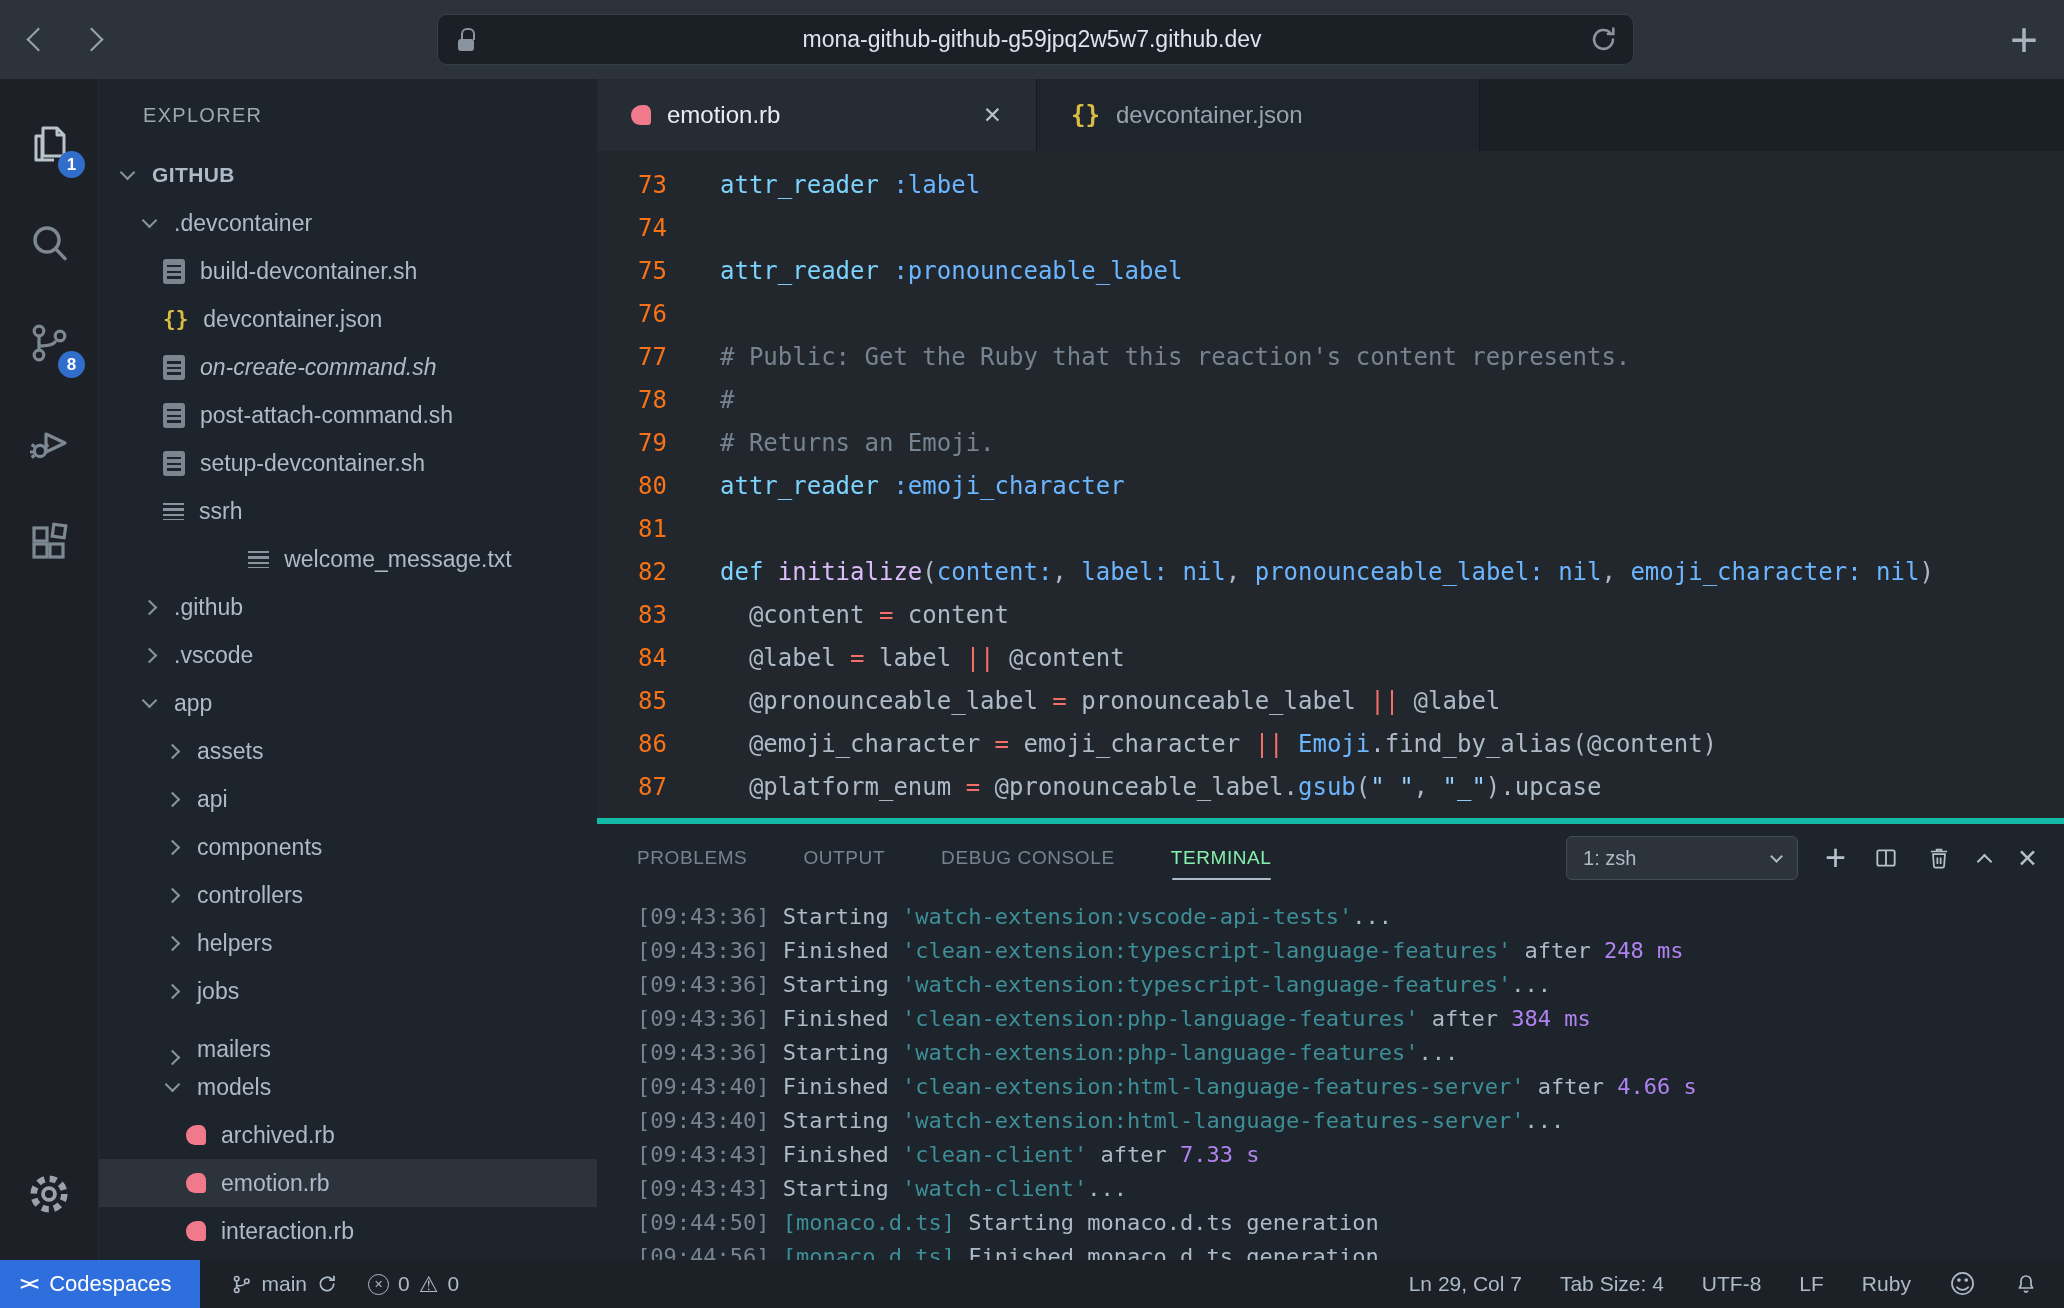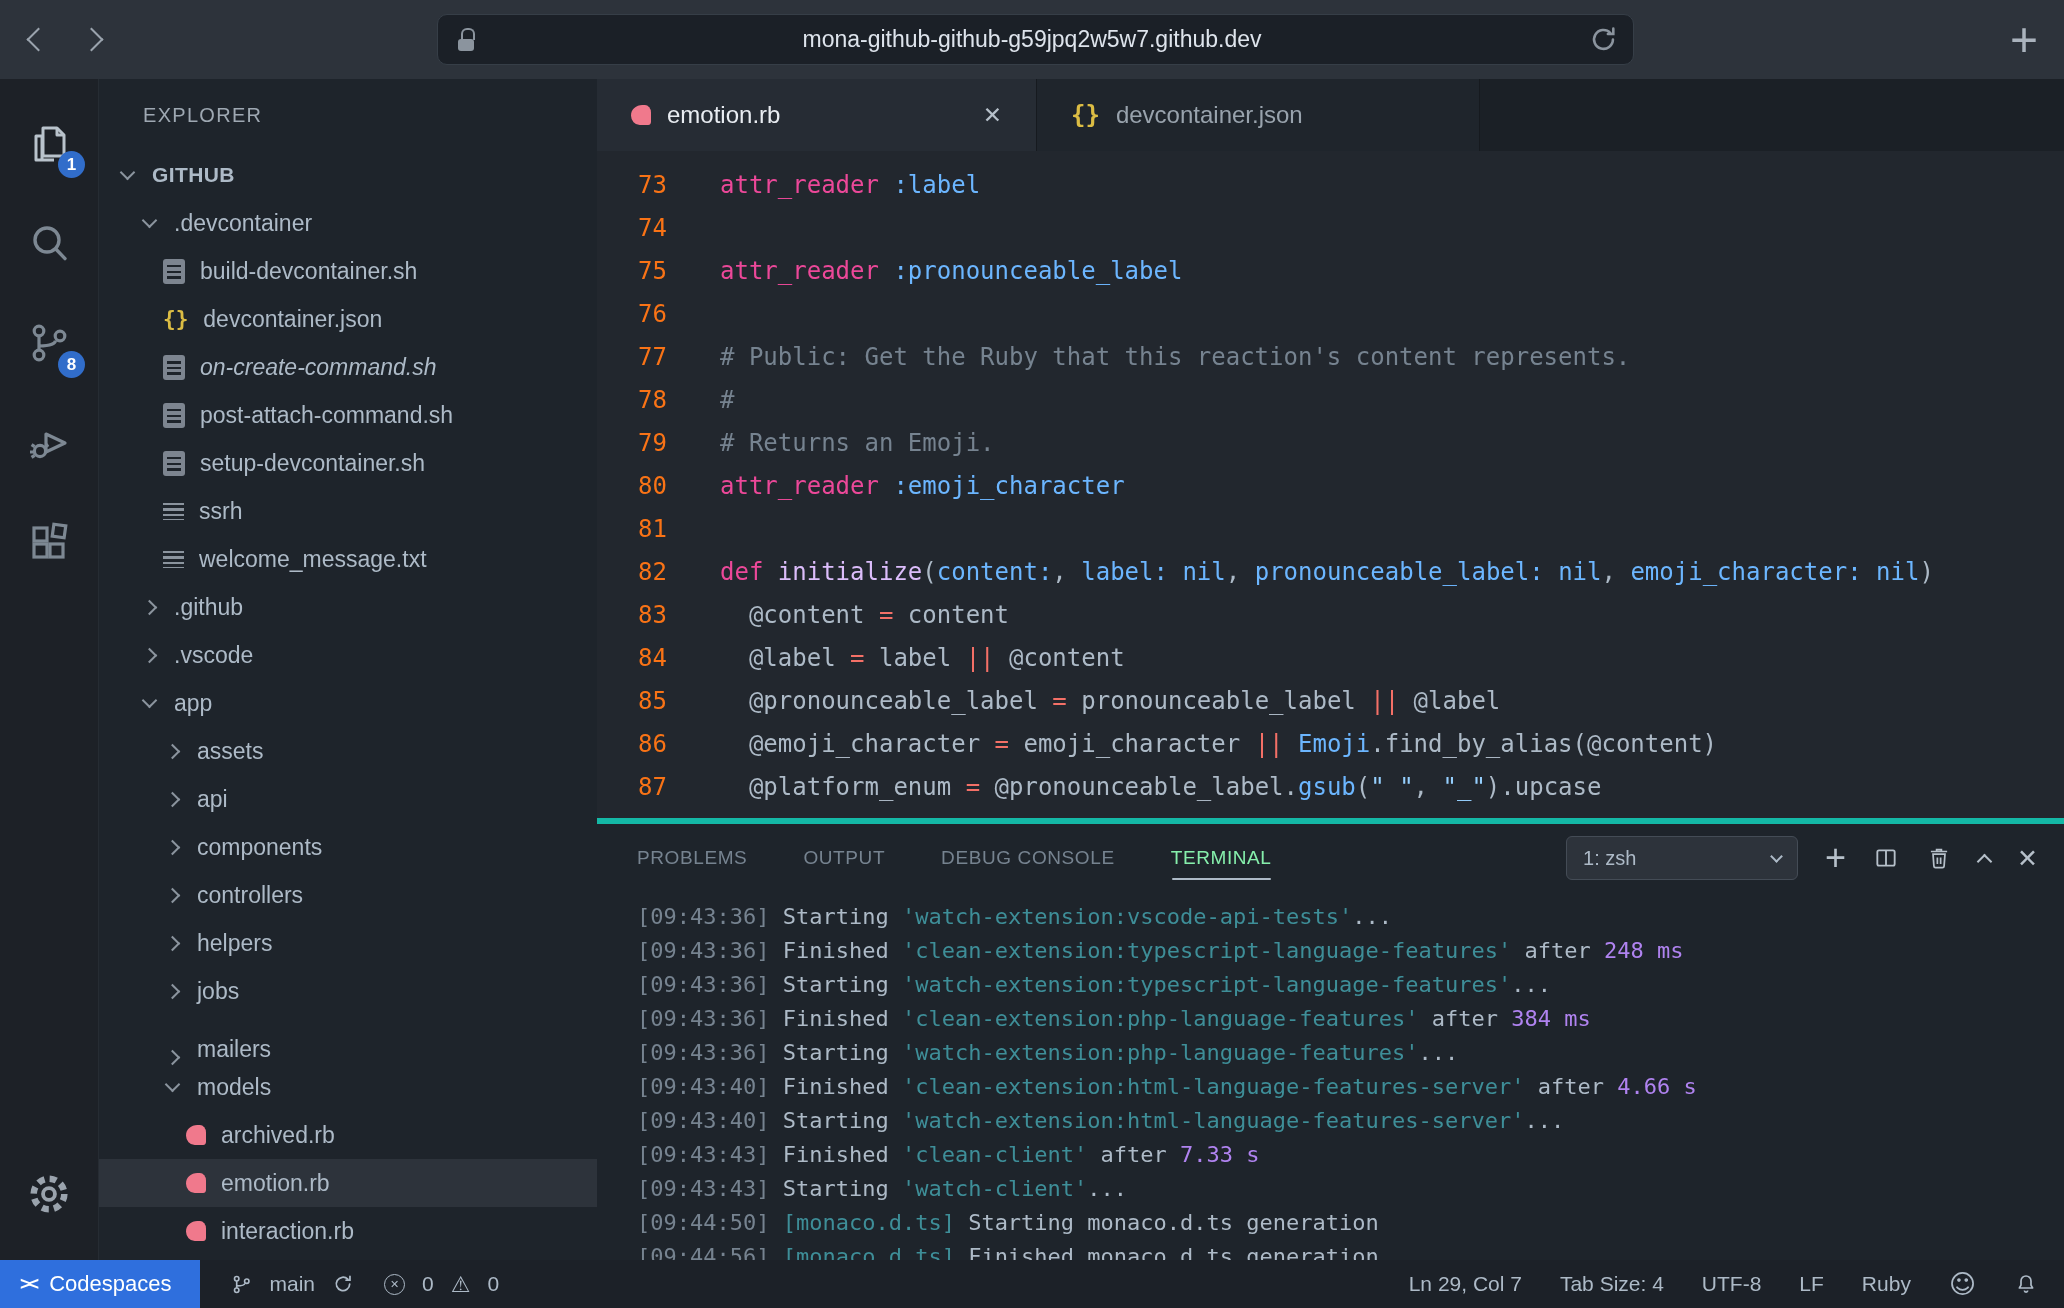--- a/index.html
+++ b/index.html
@@ -50,21 +50,21 @@
   .tab.t0 { width:440px; }
   .tab.t1 { width:443px; }
   .tab .fi { margin-right:16px; }
   .tab .fi-json { font-size:24px; }
   .tab .close { margin-left:auto; font-size:23px; color:#b6c0ca; }
 
   .code { flex:1; background:#22272e; overflow:hidden; padding-top:13px; font-family:"DejaVu Sans Mono",monospace; font-size:24px; }
   .code-line { display:flex; height:43px; line-height:43px; white-space:pre; }
   .gutter { width:70px; text-align:right; color:#f97316; flex:none; }
   .lcontent { padding-left:53px; }
-  .c-kw{color:#ec4899} .c-op{color:#f47067} .c-fn{color:#dcbdfb}
+  .c-kw{color:#7dd3fc} .c-op{color:#f47067} .c-fn{color:#dcbdfb}
   .c-const{color:#6cb6ff} .c-str{color:#96d0ff} .c-cm{color:#768390} .c-fg{color:#adbac7}
 
   .panel { height:442px; background:#1e242b; border-top:6px solid #14b8a6; display:flex; flex-direction:column; }
   .panel-header { height:68px; display:flex; align-items:center; padding:0 26px 0 40px; flex:none; }
   .ptab { height:68px; display:flex; align-items:center; margin-right:56px; font-size:19px; letter-spacing:.6px; color:#768390; position:relative; cursor:pointer; }
   .ptab.active { color:#86efac; }
   .ptab.active::after { content:""; position:absolute; left:1px; right:1px; bottom:12px; height:2.5px; background:#adbac7; border-radius:2px; }
   .panel-controls { margin-left:auto; display:flex; align-items:center; gap:27px; color:#b6c0ca; }
   .shell-select { width:232px; height:44px; background:#2d333b; border:1px solid #444c56; border-radius:6px; display:flex; align-items:center; padding:0 16px; color:#adbac7; font-size:20px; cursor:pointer; }
   .shell-select .chev { margin:0 0 0 auto; width:9px; height:9px; border-color:#adbac7; transform:rotate(45deg); margin-top:-4px; }
@@ -74,21 +74,21 @@
   .chev.up { transform:rotate(-135deg); border-color:#b6c0ca; margin:6px 0 0 0; }
 
   .terminal { flex:1; overflow:hidden; padding:8px 0 0 40px; font-family:"DejaVu Sans Mono",monospace; font-size:22px; }
   .term-line { height:34px; line-height:34px; white-space:pre; }
   .t-ts{color:#768390} .t-fg{color:#adbac7} .t-task{color:#3e8e98} .t-num{color:#b083f0}
 
   
   .status-bar { height:48px; background:#1c2128; display:flex; align-items:center; color:#adbac7; font-size:21px; }
   .sb-remote { height:48px; background:#2f6fdd; color:#fff; display:flex; align-items:center; gap:13px; padding:0 28px 0 20px; font-size:22px; cursor:pointer; }
   .remote-glyph { font-weight:700; font-size:19px; letter-spacing:-3px; }
-  .sb-item { display:flex; align-items:center; gap:17px; margin-left:30px; cursor:pointer;text-align:center; }
+  .sb-item { display:flex; align-items:center; gap:9px; margin-left:30px; cursor:pointer;text-align:center; }
   .sb-right { margin-left:auto; display:flex; align-items:center; gap:38px; margin-right:26px; }
   .sb-right > span { cursor:pointer; }
   .circ-x { width:21px; height:21px; border:1.7px solid #adbac7; border-radius:50%; display:inline-flex; align-items:center; justify-content:center; font-size:11px; }
   .uglyph { font-family:"DejaVu Sans",sans-serif; font-size:22px; }
 </style>
 </head>
 <body>
 
 <div class="browser-bar">
   <div class="nav">
@@ -185,21 +185,21 @@
           <span class="tree-label">post-attach-command.sh</span>
         </div>
         <div class="tree-row" style="padding-left: 64px;">
           <span class="fi fi-sh"></span>
           <span class="tree-label">setup-devcontainer.sh</span>
         </div>
         <div class="tree-row" style="padding-left: 64px;">
           <span class="fi fi-txt"></span>
           <span class="tree-label">ssrh</span>
         </div>
-        <div class="tree-row" style="padding-left: 64px;">
+        <div class="tree-row" style="padding-left: 64px; justify-content: center;">
           <span class="fi fi-txt"></span>
           <span class="tree-label">welcome_message.txt</span>
         </div>
         <div class="tree-row" style="padding-left: 41px;">
           <span class="chev right"></span>
           <span class="tree-label">.github</span>
         </div>
         <div class="tree-row" style="padding-left: 41px;">
           <span class="chev right"></span>
           <span class="tree-label">.vscode</span>

